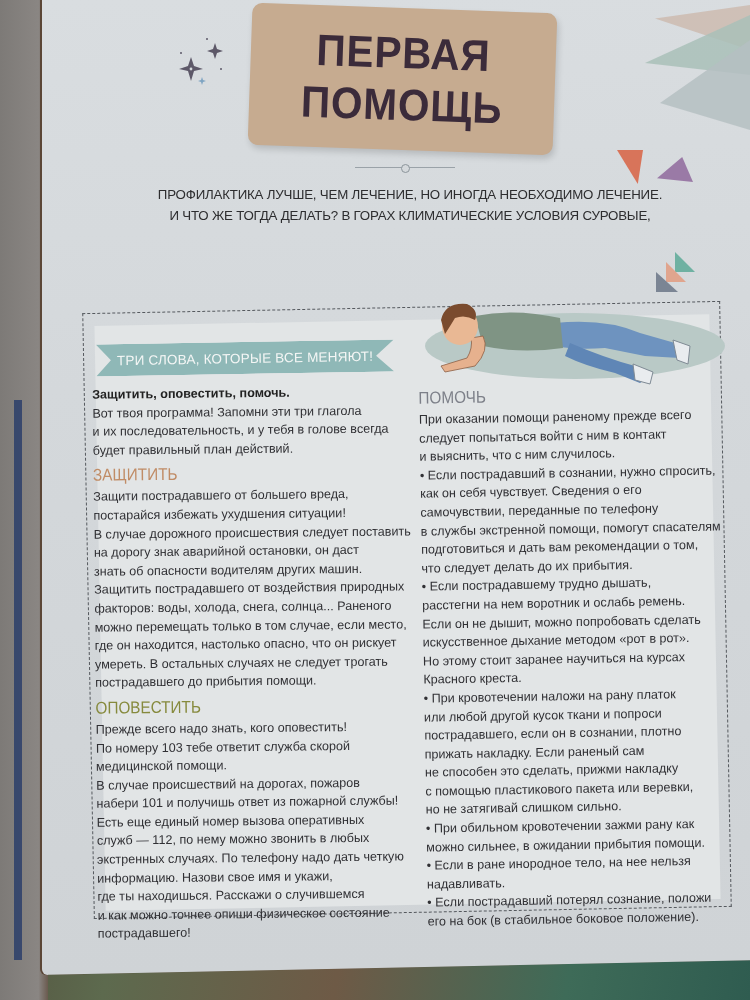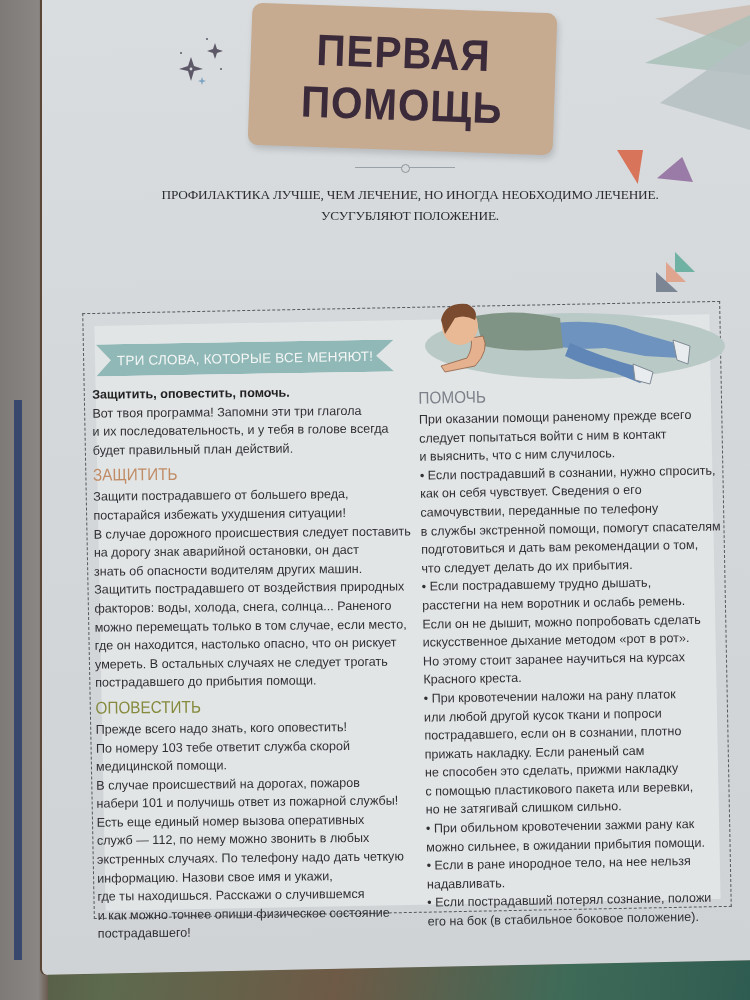--- a/index.html
+++ b/index.html
@@ -81,21 +81,21 @@
     .divider::before {
       content: ""; position: absolute; left: 0; right: 0; top: 1px; height: 1px; background: #9aa2a8;
     }
     .divider::after {
       content: ""; position: absolute; left: 46px; top: -2px; width: 7px; height: 7px; border-radius: 50%;
       border: 1px solid #8c959b; background: #d5d9dc;
     }
     .intro {
       position: absolute; left: 140px; top: 184px; width: 540px;
       text-align: center; text-transform: uppercase;
-      font-family: Liberation Serif, serif; font-size: 13.3px; line-height: 21px;
+      font-family: Liberation Sans, sans-serif; font-size: 13.3px; line-height: 21px;
       color: #2d2d2f; letter-spacing: -0.2px;
     }
     .intro span { display: block; }
     
     .dashed-box {
       position: absolute; left: 88px; top: 307px; width: 638px; height: 606px;
       border: 1.5px dashed #55595e;
       transform: rotate(-1.1deg);
     }
     .inner-panel {
@@ -163,21 +163,21 @@
 
 <div class="title-plate">
   <span>ПЕРВАЯ</span>
   <span>ПОМОЩЬ</span>
 </div>
 
 <div class="divider"></div>
 
 <div class="intro">
   <span>Профилактика лучше, чем лечение, но иногда необходимо лечение.</span>
-  <span>усугубляют положение.</span>
+  <span>И что же тогда делать? В горах климатические условия суровые,</span>
 </div>
 
 <div class="inner-panel"></div>
 <div class="dashed-box"></div>
 
 <div class="ribbon">
   <span>Три слова, которые все меняют!</span>
 </div>
 
 <svg class="illustration" viewBox="0 0 325 100">

